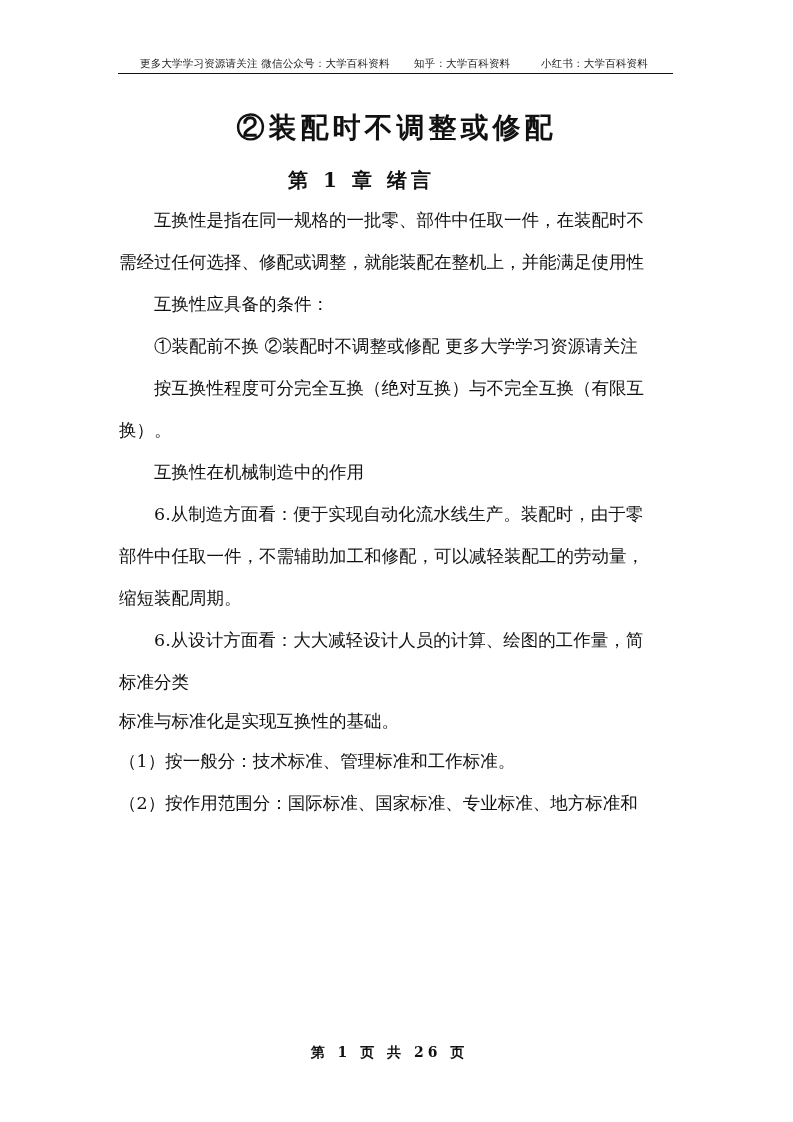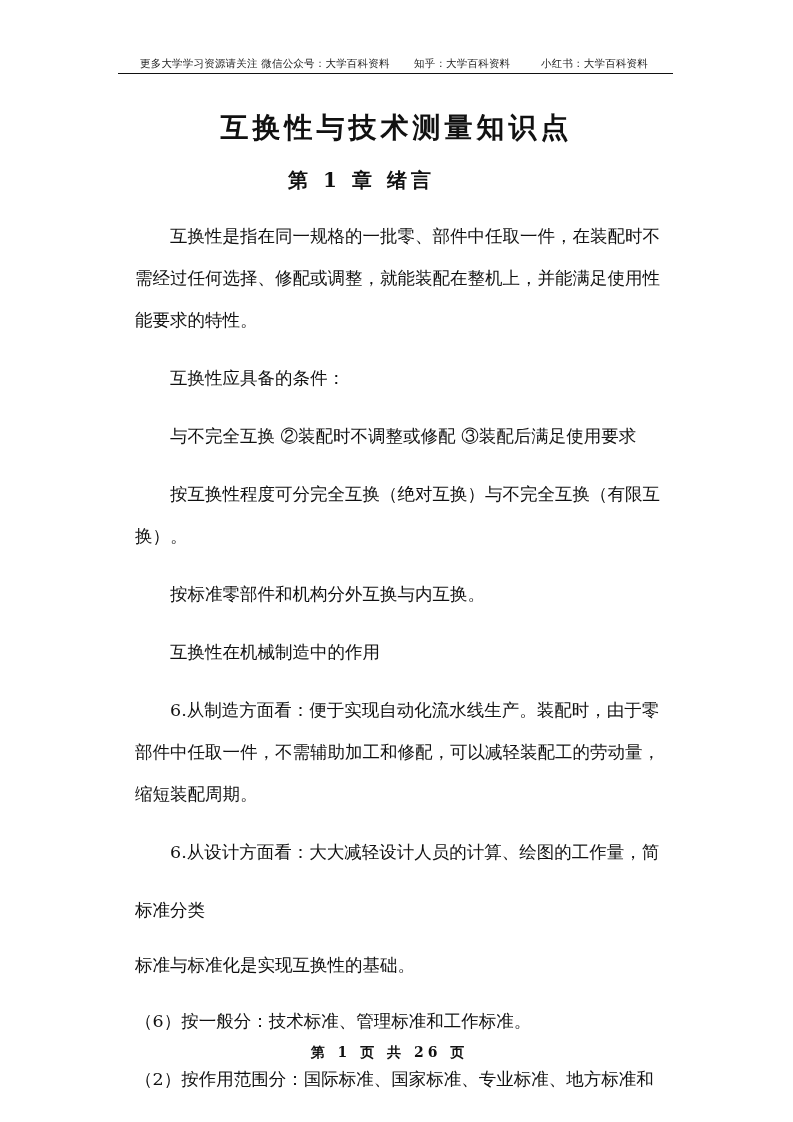--- a/index.html
+++ b/index.html
@@ -11,76 +11,72 @@
                       color: #222; white-space: nowrap; letter-spacing: 0.2px; }
   .hdr-1 { left: 12px; margin-left: 10px; }
   .hdr-2 { left: 296px; }
   .hdr-3 { left: 423px; }
   .doc-title { position: absolute; left: 0; width: 793px; top: 110px; text-align: center;
                font-size: 28px; font-weight: bold; letter-spacing: 4px; line-height: 36px; }
   .chapter-title { position: absolute; left: 0; width: 723px; top: 166px; text-align: center;
                    font-size: 20px; font-weight: bold; letter-spacing: 4px; line-height: 28px; }
   .body-text { position: absolute; left: 119px; width: 556px; top: 199px; font-size: 17.5px;
                line-height: 42px; text-align: justify; }
-  .body-text p { margin: 16px; }
+  .body-text p { margin: 0; }
   .indent { text-indent: 35px; }
   .line { display: block; white-space: nowrap; }
   .p-tight { line-height: 37px; }
   .page-footer { position: absolute; left: 0; width: 779px; top: 1042px; text-align: center;
                  font-size: 14px; font-weight: bold; letter-spacing: 4px; line-height: 20px; }
 </style>
 </head>
 <body>
 
 <div class="page-header">
   <span class="hdr hdr-1">更多大学学习资源请关注 微信公众号：大学百科资料</span>
   <span class="hdr hdr-2">知乎：大学百科资料</span>
   <span class="hdr hdr-3">小红书：大学百科资料</span>
 </div>
 
-<div class="doc-title">互换性与技术测量知识点</div>
+<div class="doc-title">②装配时不调整或修配</div>
 <div class="chapter-title">第 1 章  绪言</div>
 
 <div class="body-text">
   <p>
     <span class="line indent">互换性是指在同一规格的一批零、部件中任取一件，在装配时不</span>
     <span class="line">需经过任何选择、修配或调整，就能装配在整机上，并能满足使用性</span>
-    <span class="line">能要求的特性。</span>
   </p>
   <p>
     <span class="line indent">互换性应具备的条件：</span>
   </p>
   <p>
-    <span class="line indent">与不完全互换 ②装配时不调整或修配 ③装配后满足使用要求</span>
+    <span class="line indent">①装配前不换 ②装配时不调整或修配 更多大学学习资源请关注</span>
   </p>
   <p>
     <span class="line indent">按互换性程度可分完全互换（绝对互换）与不完全互换（有限互</span>
     <span class="line">换）。</span>
-  </p>
-  <p>
-    <span class="line indent">按标准零部件和机构分外互换与内互换。</span>
   </p>
   <p>
     <span class="line indent">互换性在机械制造中的作用</span>
   </p>
   <p>
     <span class="line indent">6.从制造方面看：便于实现自动化流水线生产。装配时，由于零</span>
     <span class="line">部件中任取一件，不需辅助加工和修配，可以减轻装配工的劳动量，</span>
     <span class="line">缩短装配周期。</span>
   </p>
   <p>
     <span class="line indent">6.从设计方面看：大大减轻设计人员的计算、绘图的工作量，简</span>
   </p>
   <p>
     <span class="line">标准分类</span>
   </p>
   <p>
     <span class="line p-tight">标准与标准化是实现互换性的基础。</span>
   </p>
   <p>
-    <span class="line">（6）按一般分：技术标准、管理标准和工作标准。</span>
+    <span class="line">（1）按一般分：技术标准、管理标准和工作标准。</span>
   </p>
   <p>
     <span class="line">（2）按作用范围分：国际标准、国家标准、专业标准、地方标准和</span>
   </p>
 </div>
 
 <div class="page-footer">第 1 页 共 26 页</div>
 
 </body></html>

